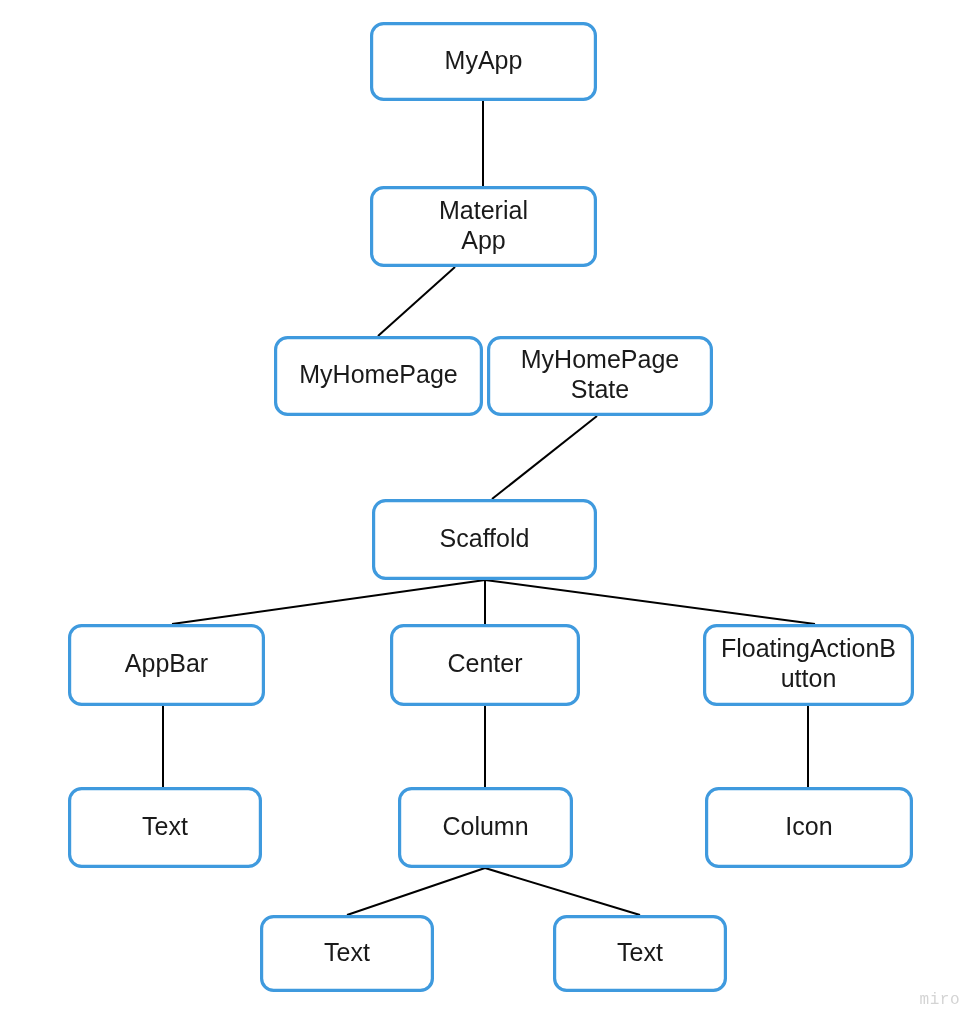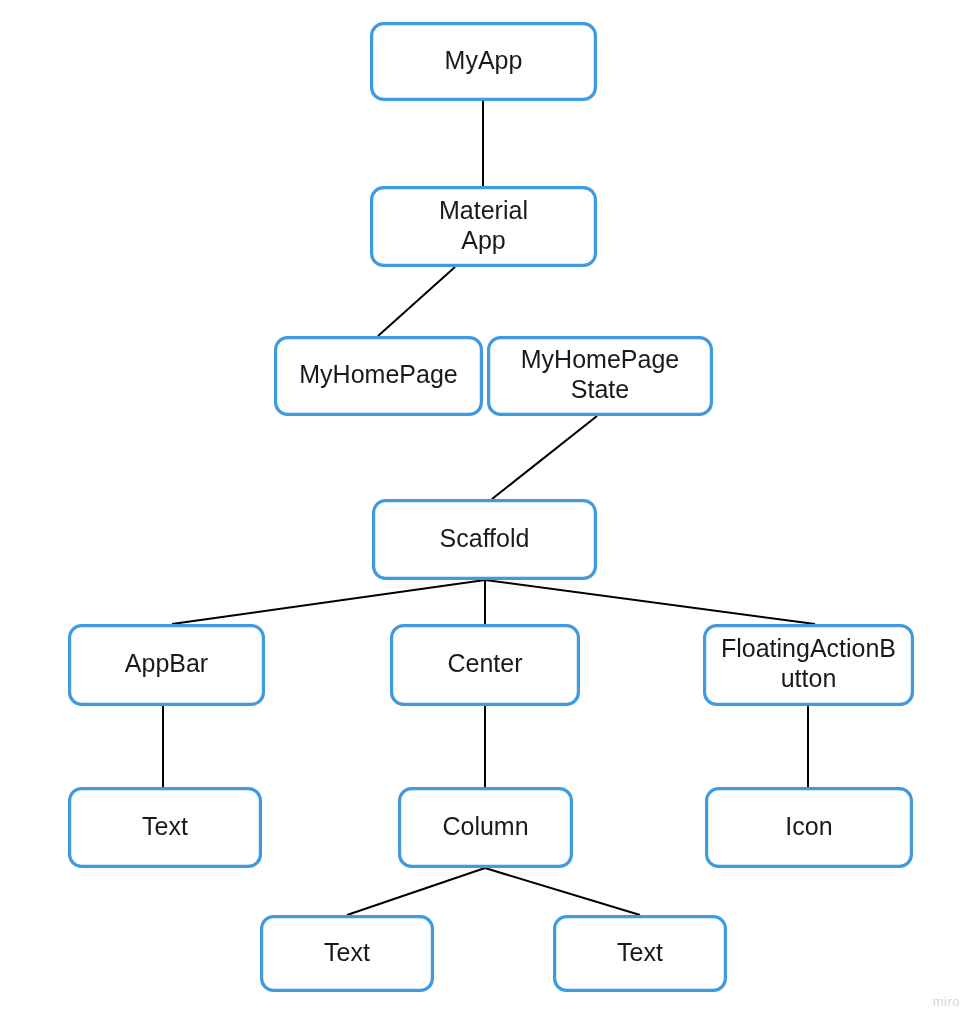--- a/index.html
+++ b/index.html
@@ -39,22 +39,22 @@
   .edge-line {
     stroke: #000000;
     stroke-width: 2;
     fill: none;
     stroke-linecap: butt;
   }
   .watermark {
     position: absolute;
     right: 18px;
     bottom: 12px;
-    font-family: Liberation Sans, sans-serif;
-    font-size: 13px;
+    font-family: Liberation Mono, monospace;
+    font-size: 16px;
     letter-spacing: 0.5px;
     color: #d4d4d4;
     user-select: none;
   }
 </style>
 </head>
 <body>
 
 <svg id="diagram-canvas" viewBox="0 0 978 1021" xmlns="http://www.w3.org/2000/svg">
   <g id="edges-layer">

